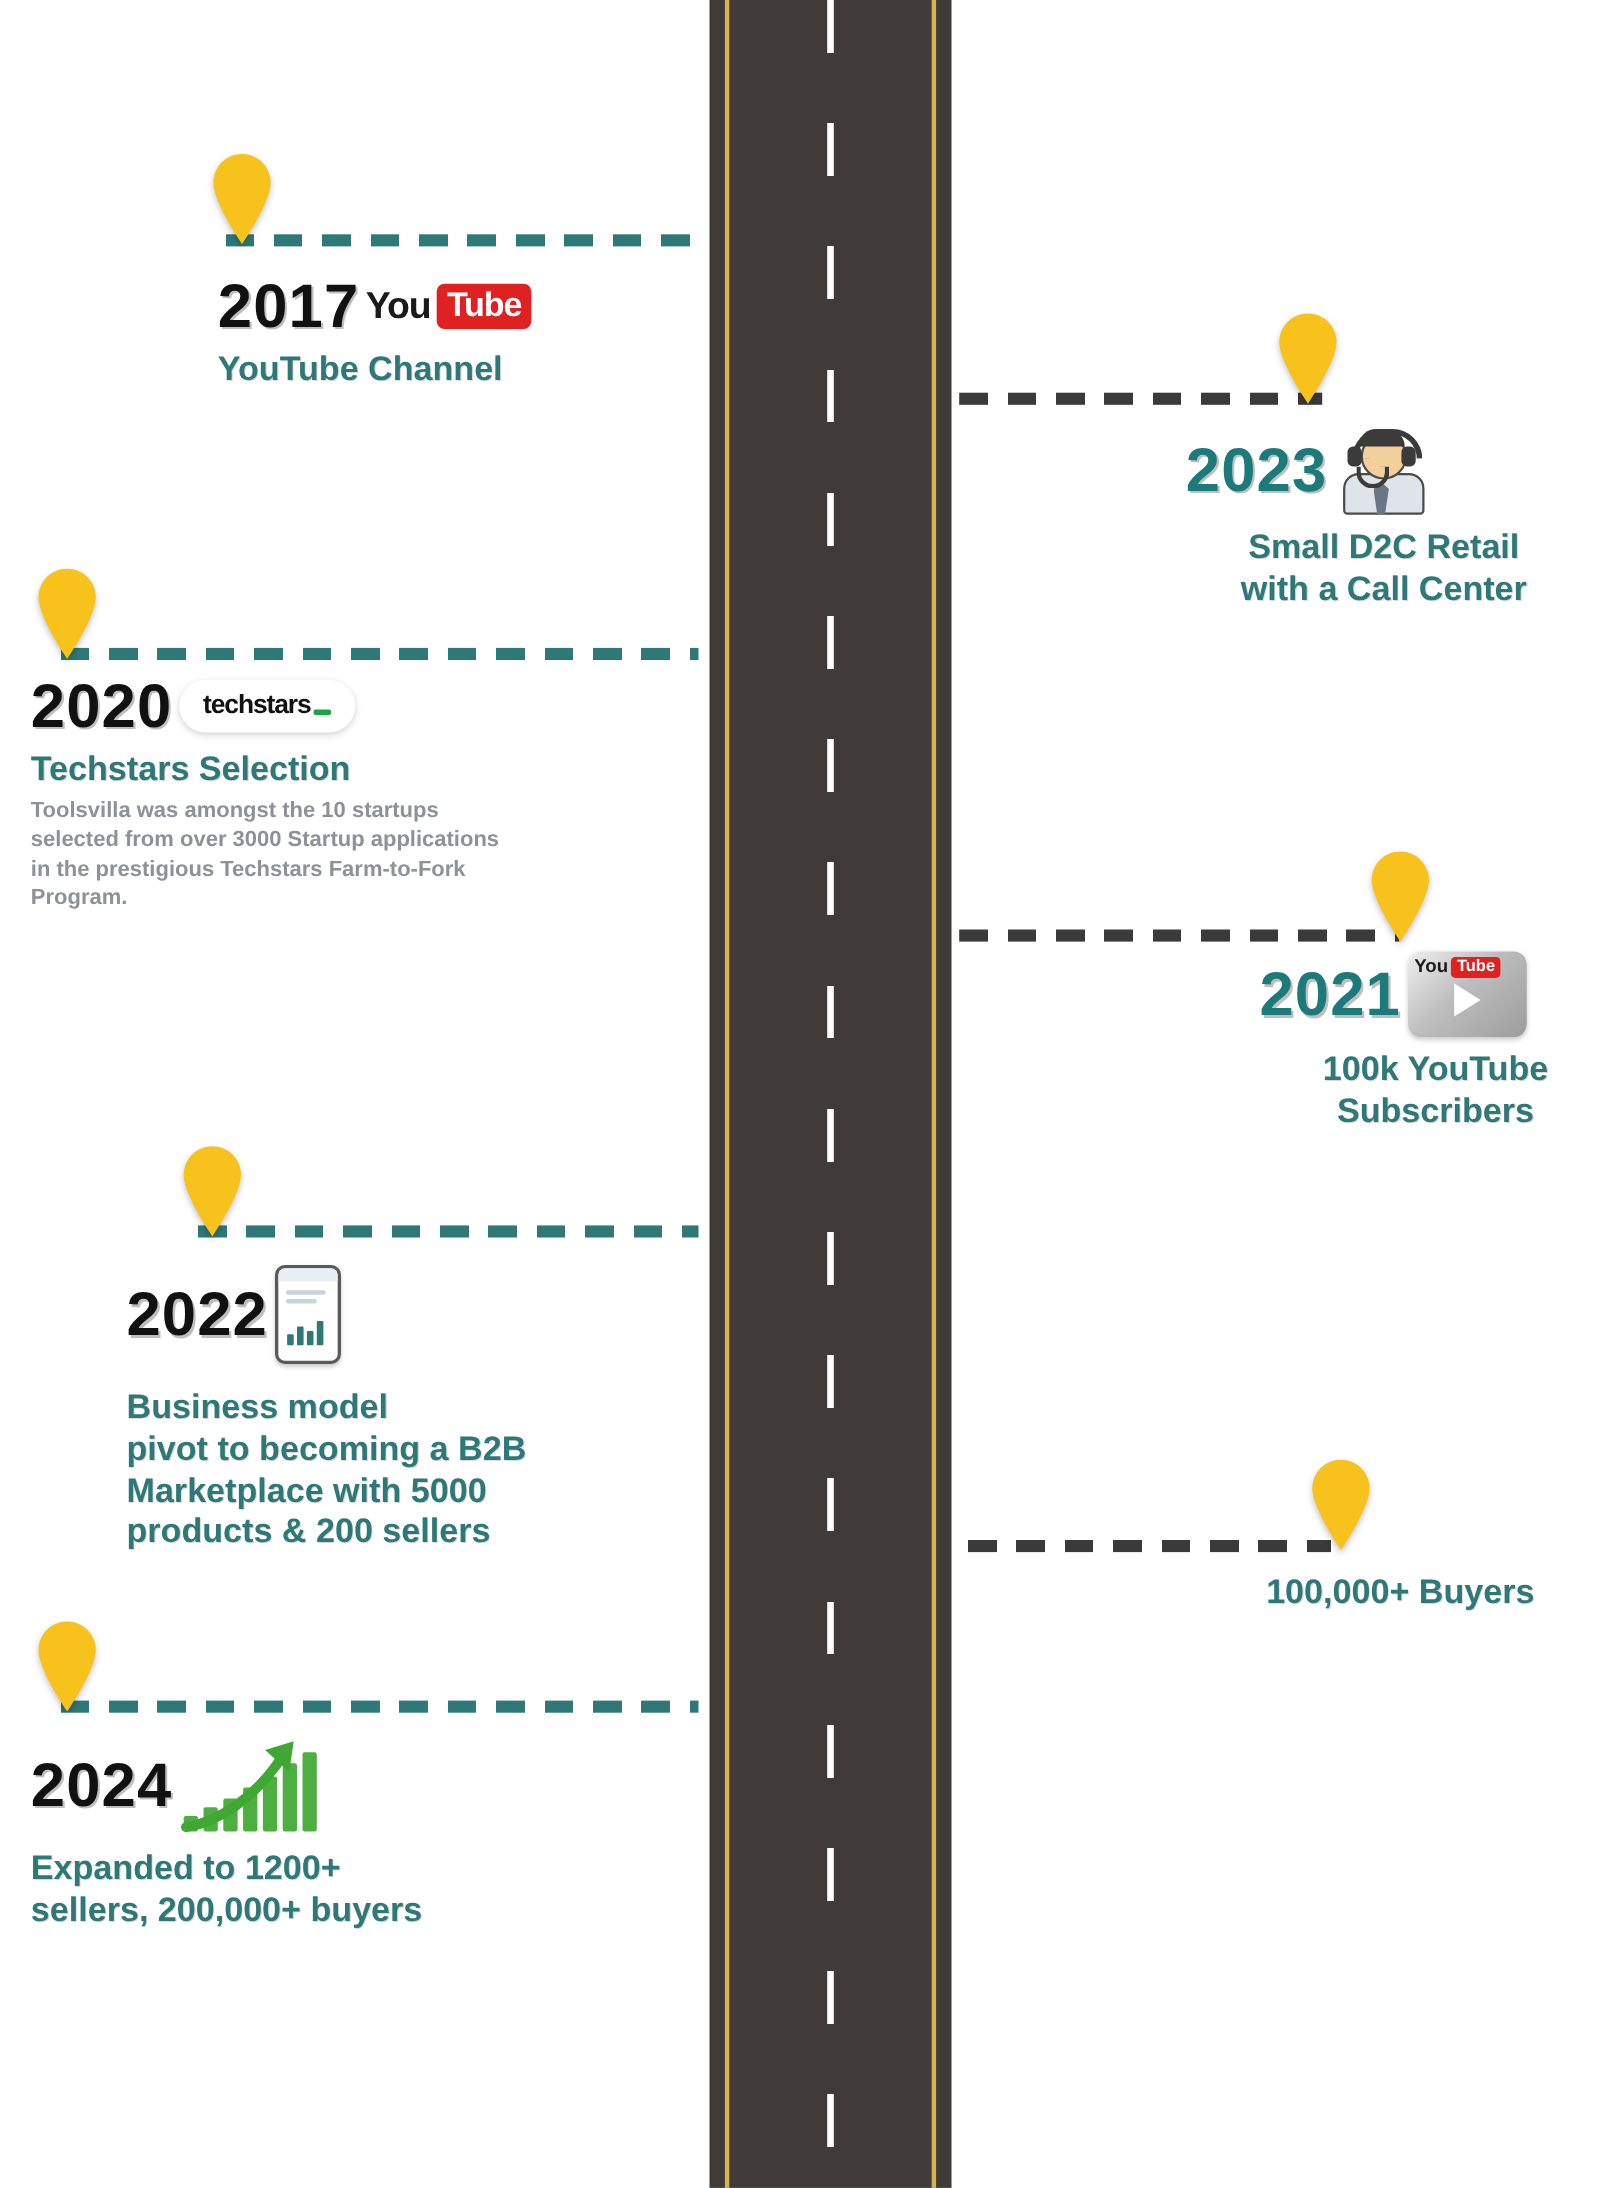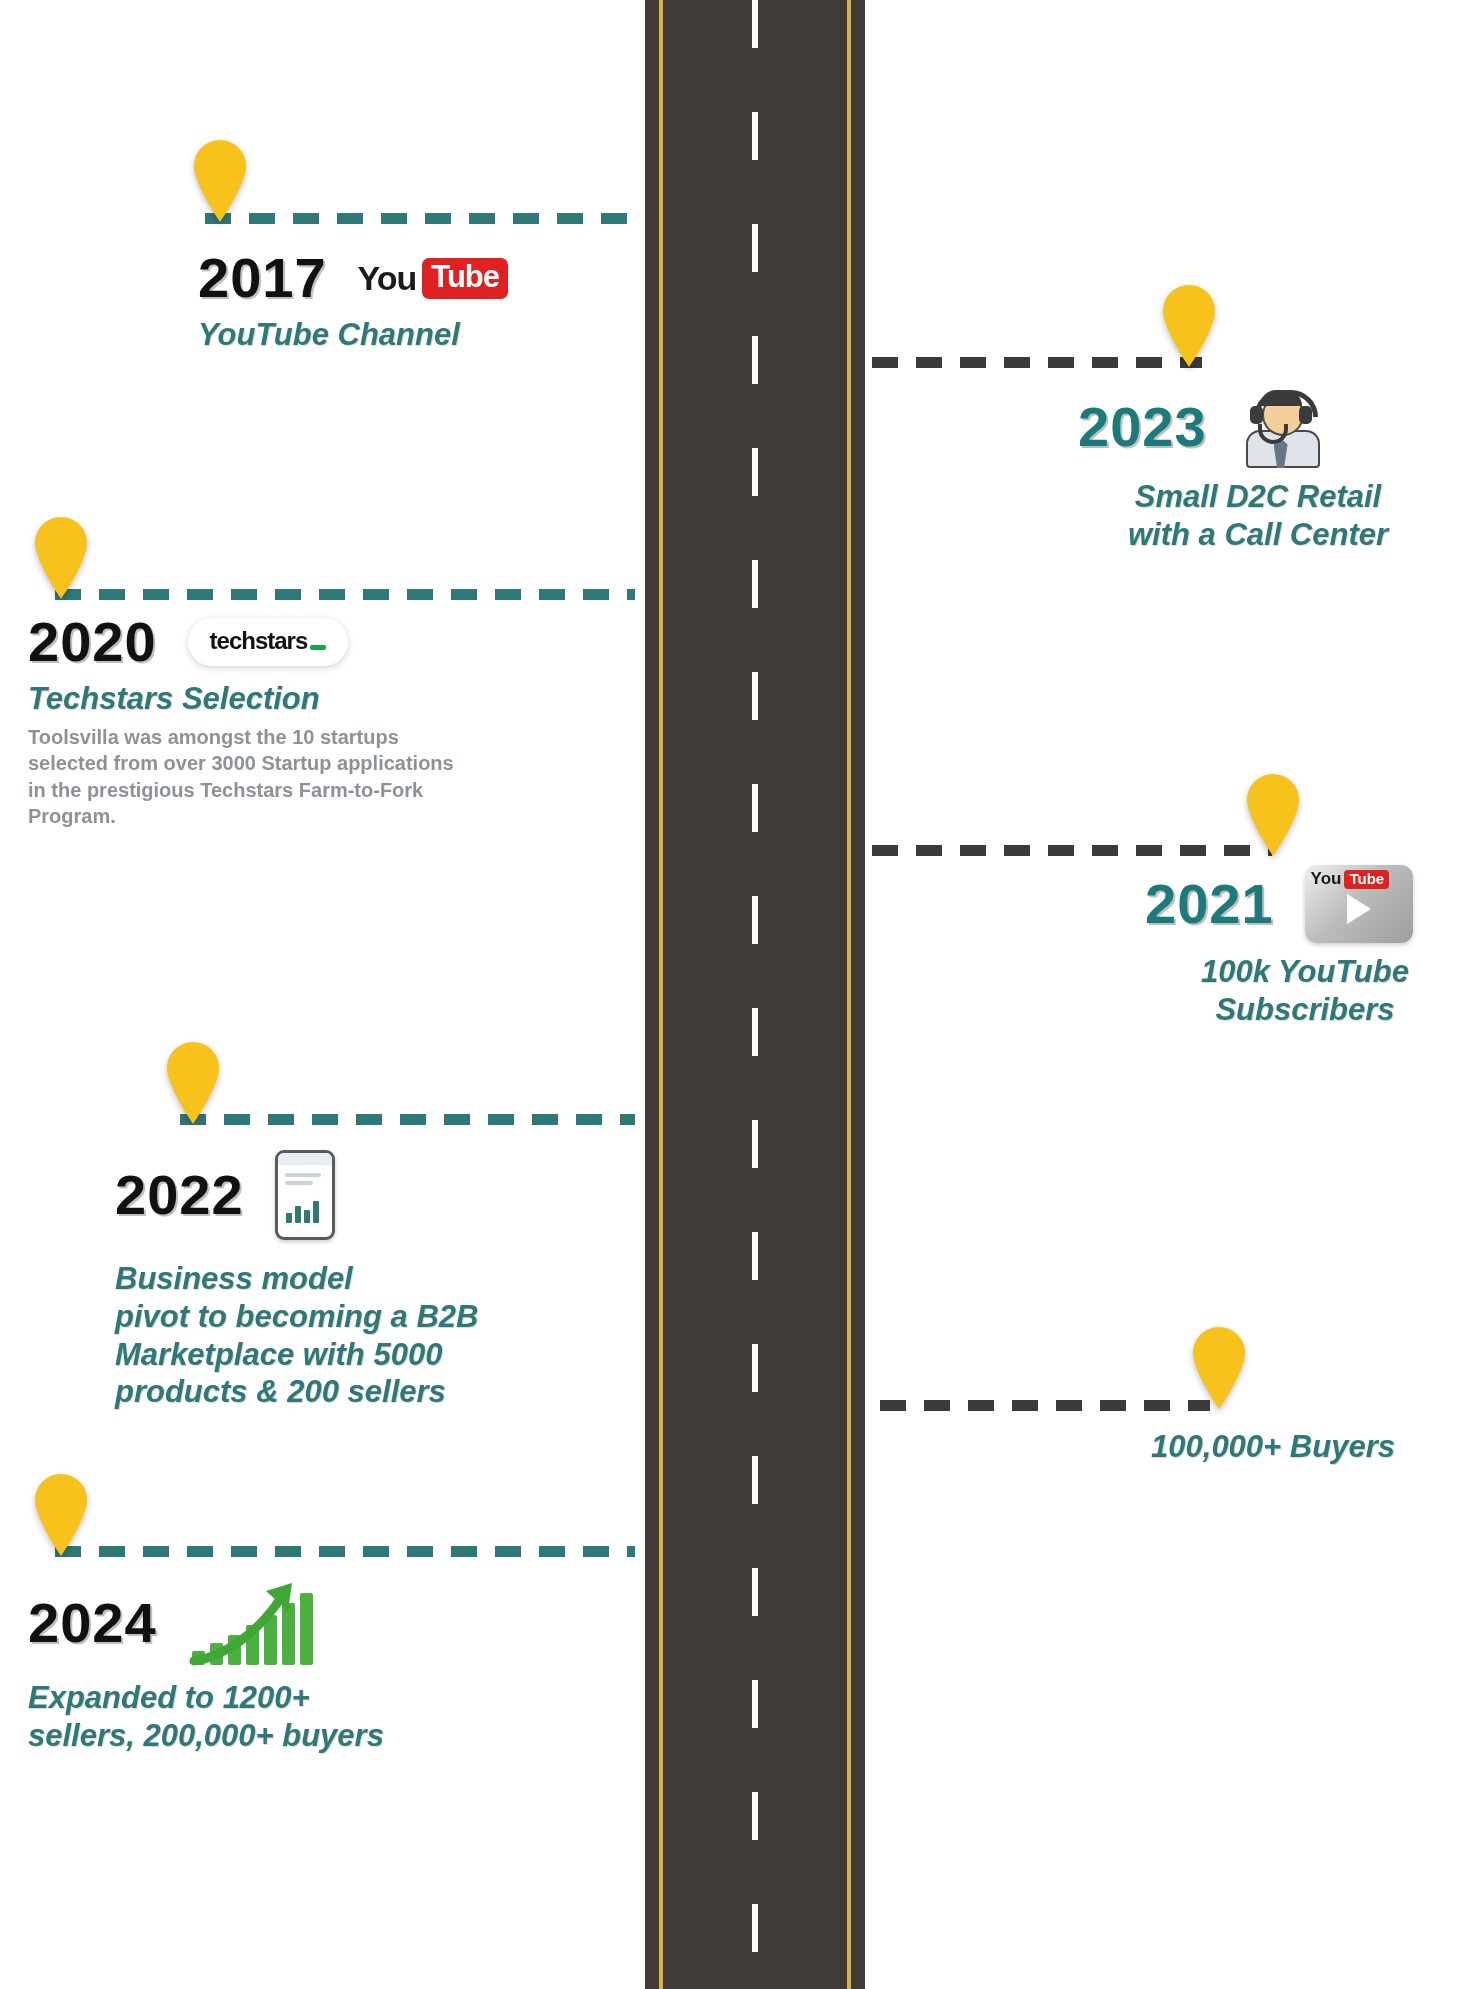--- a/index.html
+++ b/index.html
@@ -41,34 +41,33 @@
       rgba(0,0,0,0) 26px,rgba(0,0,0,0) 44px);
   }
 
   
   .pin{position:absolute;width:62px;height:86px;}
   .pin svg{display:block;width:62px;height:86px;
     filter:drop-shadow(0 3px 3px rgba(0,0,0,.25));}
 
   
   .entry{position:absolute;}
-  .yearrow{display:flex;align-items:center;gap:31px;}
+  .yearrow{display:flex;align-items:center;gap:6px;}
   .year{
     font-size:56px;font-weight:bold;letter-spacing:1px;
     line-height:1;
     text-shadow:2px 2px 0 rgba(0,0,0,.25);
   }
   .year.dark{color:#111111;}
   .year.teal{color:#1c7a7a;}
   .desc{
     color:#2f7878;
     font-size:31px;font-weight:bold;line-height:1.22;
     margin-top:10px;
     text-shadow:1px 1px 0 rgba(0,0,0,.15);
-    font-style:italic;
   }
   .desc.right{text-align:center;}
   .sub{
     color:#8d9298;
     font-size:20px;font-weight:bold;line-height:1.32;
     margin-top:6px;
     max-width:440px;
   }
 
   

